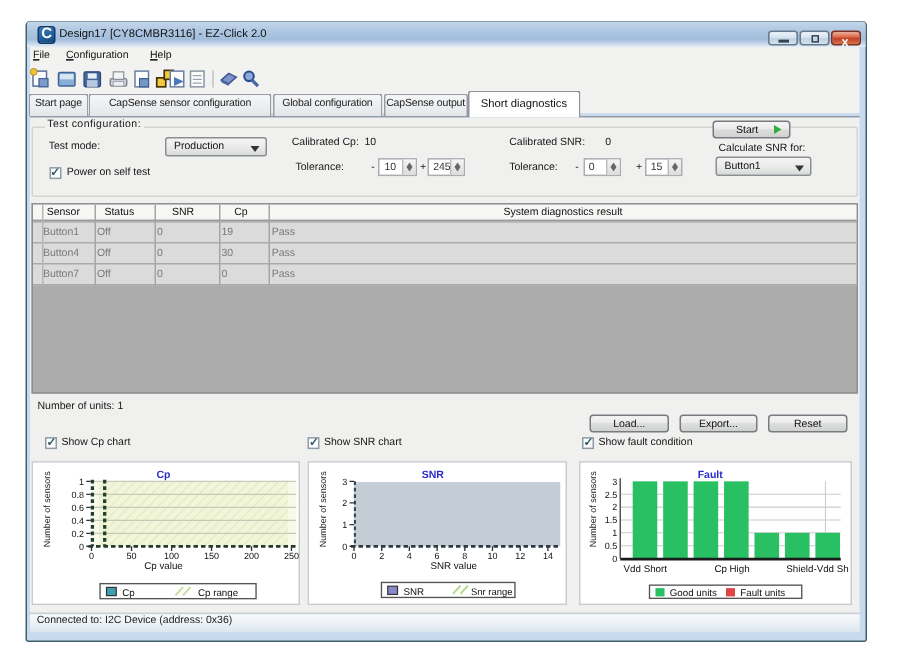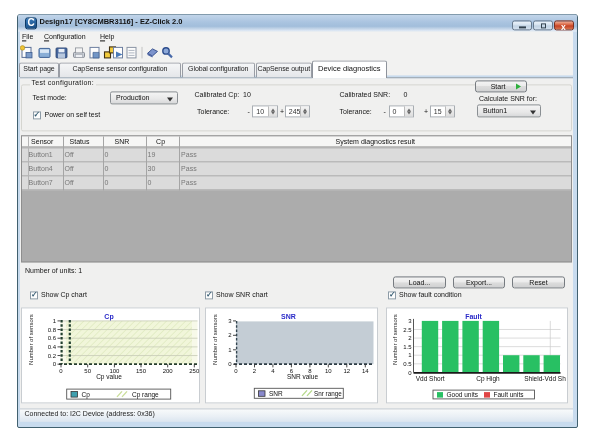--- a/index.html
+++ b/index.html
@@ -6,21 +6,21 @@
 html,body { width:600px; height:432px; background:#fff; font-family:"Liberation Sans", sans-serif; }
 #page { position:relative; width:600px; height:432px; background:#fff; overflow:hidden; }
 #win { position:absolute; left:17px; top:14px; width:561px; height:414px;
   background:#c8dbee; border:1px solid #41606f; border-radius:3px 3px 2px 2px; }
 #win > div { transform:translateY(-0.6px); }
 #titlebar { position:absolute; left:0; top:0; width:100%; height:17px; border-radius:2px 2px 0 0;
   background:linear-gradient(180deg,#c4d6ea 0%,#aac4e0 45%,#a2bedb 70%,#cfdded 90%,#e8eff8 100%); }
 #appicon { position:absolute; left:7px; top:2.5px; width:12px; height:12px; border-radius:2.5px;
   background:linear-gradient(160deg,#3a7ec0,#14487e); border:0.5px solid #0d3a66; }
 #appicon span { position:absolute; left:1.5px; top:-0.5px; color:#fff; font-size:10px; font-weight:bold; }
-#title-text { position:absolute; left:21.5px; top:2.5px; font-size:7.5px; color:#111;font-weight:bold; }
+#title-text { position:absolute; left:21.5px; top:2.5px; font-size:7.5px; color:#111; }
 .tbtn { position:absolute; top:5.5px; height:10.5px; border:1px solid #67798c; border-radius:2.5px; }
 #btn-min  { left:494px; width:20px; background:linear-gradient(#eef4fa,#d2e0ee 50%,#bed0e2 50%,#d5e2ef); }
 #btn-max  { left:514.5px; width:20px; background:linear-gradient(#eef4fa,#d2e0ee 50%,#bed0e2 50%,#d5e2ef); }
 #btn-close{ left:535.5px; width:20px; background:linear-gradient(#f0b09a,#d9603c 45%,#c03a22 50%,#d8764e); border-color:#7c3020; }
 #btn-min i { position:absolute; left:6px; top:5.5px; width:7px; height:2px; background:#33424e; }
 #btn-max i { position:absolute; left:7px; top:2.5px; width:5.5px; height:4.5px; border:1.4px solid #33424e; }
 #btn-close i { position:absolute; left:6.5px; top:1px; color:#fff; font-size:8.5px; font-weight:bold; font-style:normal; }
 #chrome { position:absolute; left:2px; top:17px; width:553px; height:43.5px; background:#f2f2f1; }
 #menubar { position:absolute; left:2px; top:17px; width:553px; height:13px; font-size:7px; color:#111; }
 #menubar > span { position:absolute; top:2px; }
@@ -143,21 +143,21 @@
       <circle cx="146" cy="6.5" r="3.2" fill="#8ca8d8" stroke="#2c4c8c" stroke-width="1.4"></circle>
       <line x1="148" y1="9" x2="152" y2="13" stroke="#4668a8" stroke-width="2.2"></line>
     </g>
   </svg>
   </div>
   <div id="tabline"></div>
   <div class="tab" style="left:1px; width:40px;">Start page</div>
   <div class="tab" style="left:41px; width:122px;">CapSense sensor configuration</div>
   <div class="tab" style="left:163.5px; width:73.5px;">Global configuration</div>
   <div class="tab" style="left:238px; width:55.5px;">CapSense output</div>
-  <div id="tab-sel">Device diagnostics</div>
+  <div id="tab-sel">Short diagnostics</div>
   <div id="content"></div>
   <div id="grpbox"></div>
   <div class="lbl" style="left:11.5px; top:64.5px; background:#f0f0ef; padding:0 2px; letter-spacing:0.3px;">Test configuration:</div>
   <div class="lbl" style="left:14.5px; top:79.5px;">Test mode:</div>
   <div class="combo" style="left:92px; top:77.3px; width:68px;">Production<span class="arr"></span></div>
   <div class="lbl" style="left:176.5px; top:77px;">Calibrated Cp:</div>
   <div class="lbl" style="left:225px; top:77px;">10</div>
   <div class="lbl" style="left:321.5px; top:77px;">Calibrated SNR:</div>
   <div class="lbl" style="left:385.5px; top:77px;">0</div>
   <div class="lbl" style="left:179px; top:93.5px;">Tolerance:</div>

